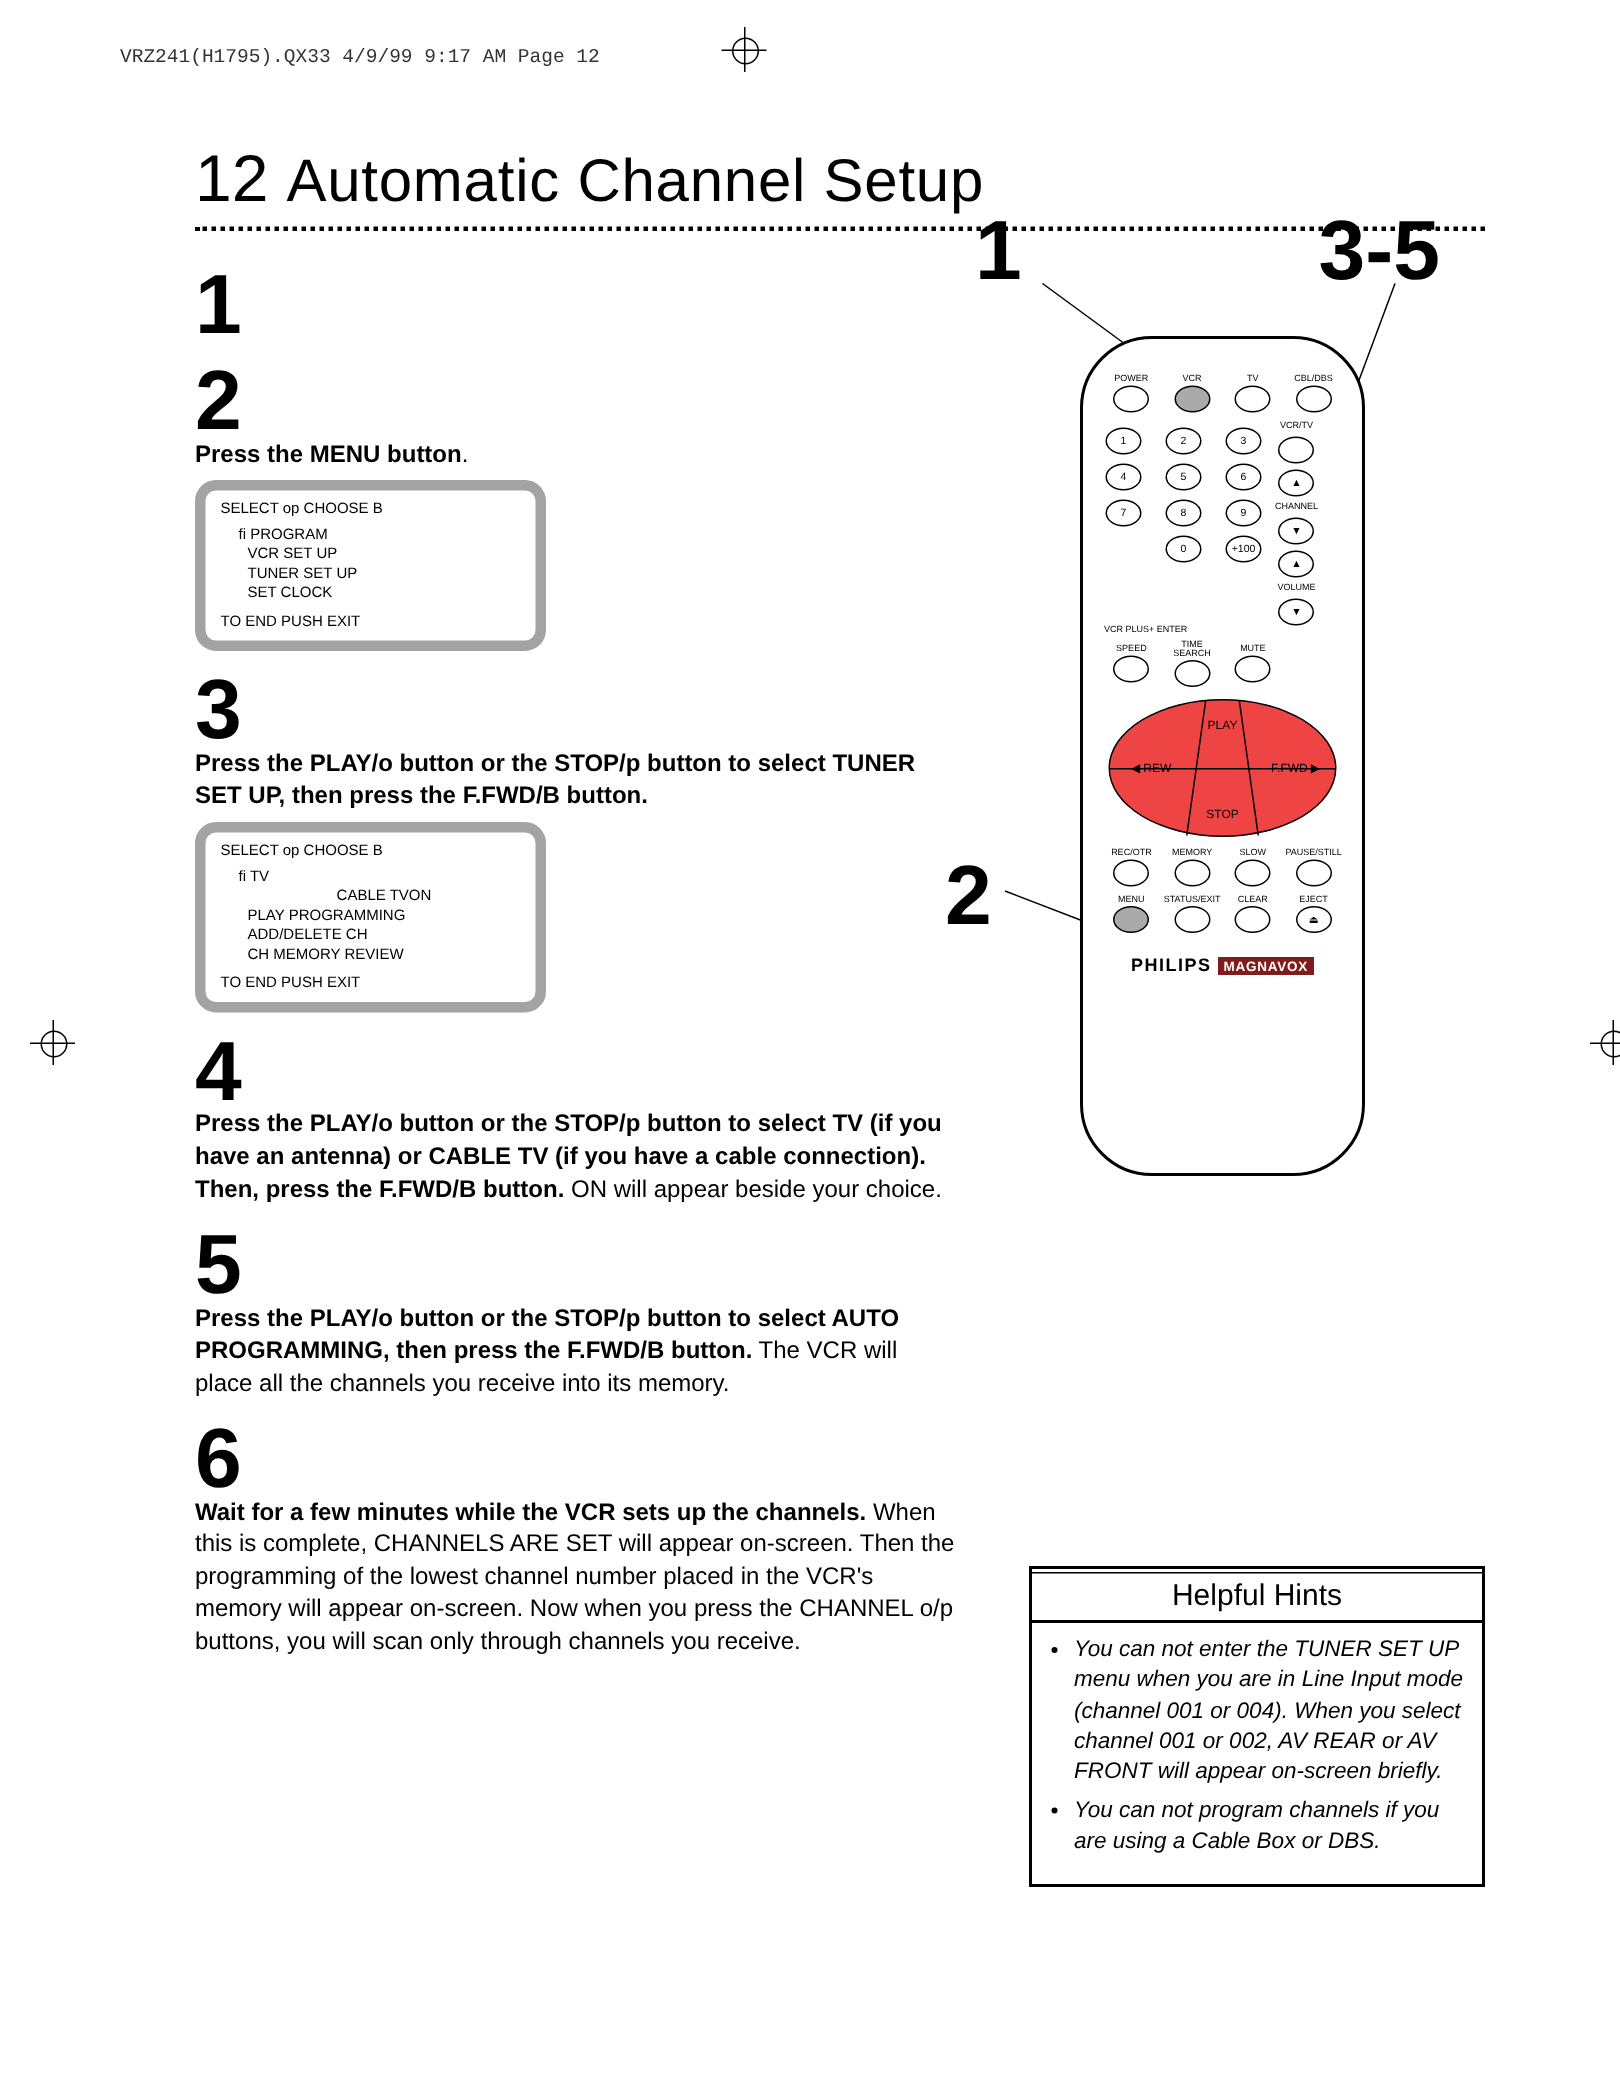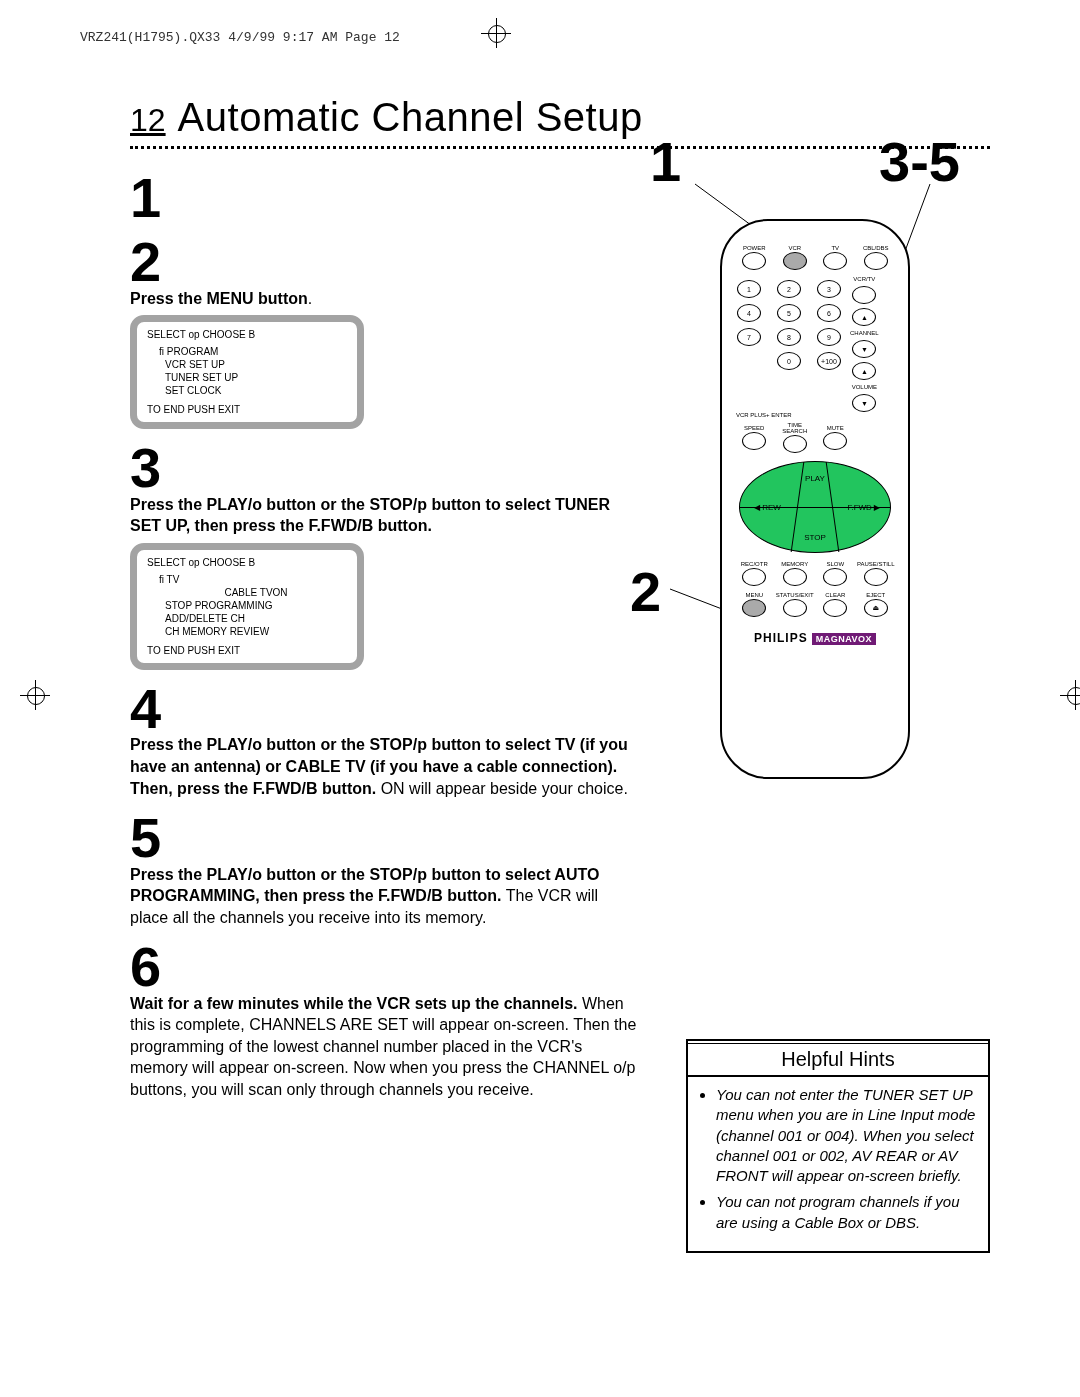--- a/index.html
+++ b/index.html
@@ -39,24 +39,23 @@
   .content {
     position: relative;
     margin-left: 50px;
     margin-right: 10px;
   }
   .title-row {
     display: flex;
     align-items: baseline;
   }
   .page-num-big {
-    font-size: 32px;
+    font-size: 44px;
     font-weight: 300;
     margin-right: 12px;
-    text-decoration: underline;
   }
   .title {
     font-size: 40px;
     font-weight: 300;
     letter-spacing: 0.5px;
   }
   .dotted {
     border: none;
     border-top: 3px dotted #000;
     margin: 6px 0 8px 0;
@@ -159,23 +158,23 @@
   .transport .seg {
     position:absolute; font-size:8px; display:flex; align-items:center; gap:2px;
   }
   .transport .play { top:12px; left:50%; transform:translateX(-50%);}
   .transport .stop { bottom:10px; left:50%; transform:translateX(-50%);}
   .transport .rew { left:14px; top:50%; transform:translateY(-50%);}
   .transport .ffwd { right:10px; top:50%; transform:translateY(-50%);}
   .transport .hline { position:absolute; top:50%; left:0; right:0; height:1px; background:#000;}
   .transport .vcurve1 { position:absolute; left:38%; top:0; bottom:0; width:1px; background:#000; transform:skewX(-8deg);}
   .transport .vcurve2 { position:absolute; right:38%; top:0; bottom:0; width:1px; background:#000; transform:skewX(8deg);}
-  .transport.shaded { background:#22c55e;text-align:center; }
+  .transport.shaded { background:#ef4444;text-align:center; }
   .brand { text-align:center; margin-top:14px; font-size:12px; font-weight:bold; letter-spacing:1px;}
-  .brand .mag { background:#701a75; color:#fff; padding:1px 4px; font-size:9px; margin-left:4px; letter-spacing:0.5px;}
+  .brand .mag { background:#7f1d1d; color:#fff; padding:1px 4px; font-size:9px; margin-left:4px; letter-spacing:0.5px;}
 
   .shade-strip {
     position:absolute; background:#ccc; opacity:0.7; z-index:-1; border-radius:4px;
   }
 
   
   .hints-box {
     border: 2px solid #000;
     margin-top: 260px;
     width: 300px;
@@ -256,21 +255,21 @@
         </div>
 
         <div class="screen-box">
           <div>SELECT op   CHOOSE B</div>
           <div style="height:4px"></div>
           <div class="indent">fi TV</div>
           <div class="indent2 row">
             <span>CABLE TV</span>
             <span>ON</span>
           </div>
-          <div class="indent2">STOP PROGRAMMING</div>
+          <div class="indent2">PLAY PROGRAMMING</div>
           <div class="indent2">ADD/DELETE CH</div>
           <div class="indent2">CH MEMORY REVIEW</div>
           <div style="height:6px"></div>
           <div>TO END PUSH EXIT</div>
         </div>
 
         <div class="step-num">4</div>
         <div class="step-text">
           <b>Press the PLAY/o button or the STOP/p button to select TV (if you have an antenna) or CABLE TV (if you have a cable connection). Then, press the F.FWD/B button.</b>
           <span>ON will appear beside your choice.</span>

